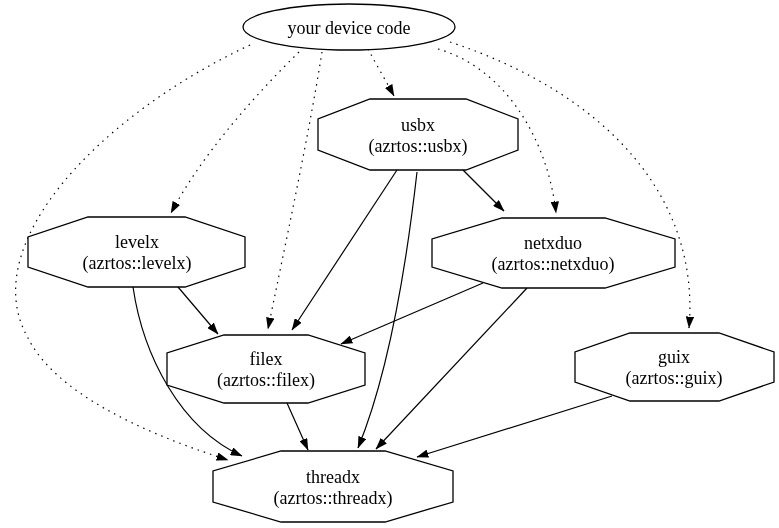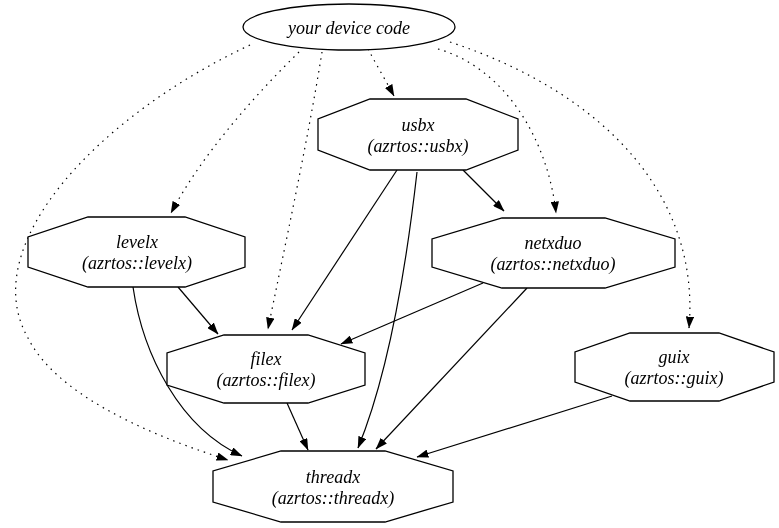--- a/index.html
+++ b/index.html
@@ -7,21 +7,20 @@
     padding: 0;
     background: #ffffff;
     font-family: "Liberation Serif", serif;
   }
   .canvas {
     width: 779px;
     height: 528px;
     background: #ffffff;
     position: relative;
     overflow: hidden;
-    font-style: italic;
   }
   svg { display: block; }
   .node-shape {
     fill: #ffffff;
     stroke: #000000;
     stroke-width: 1.3;
   }
   .node-text {
     fill: #000000;
     font-family: "Liberation Serif", serif;

